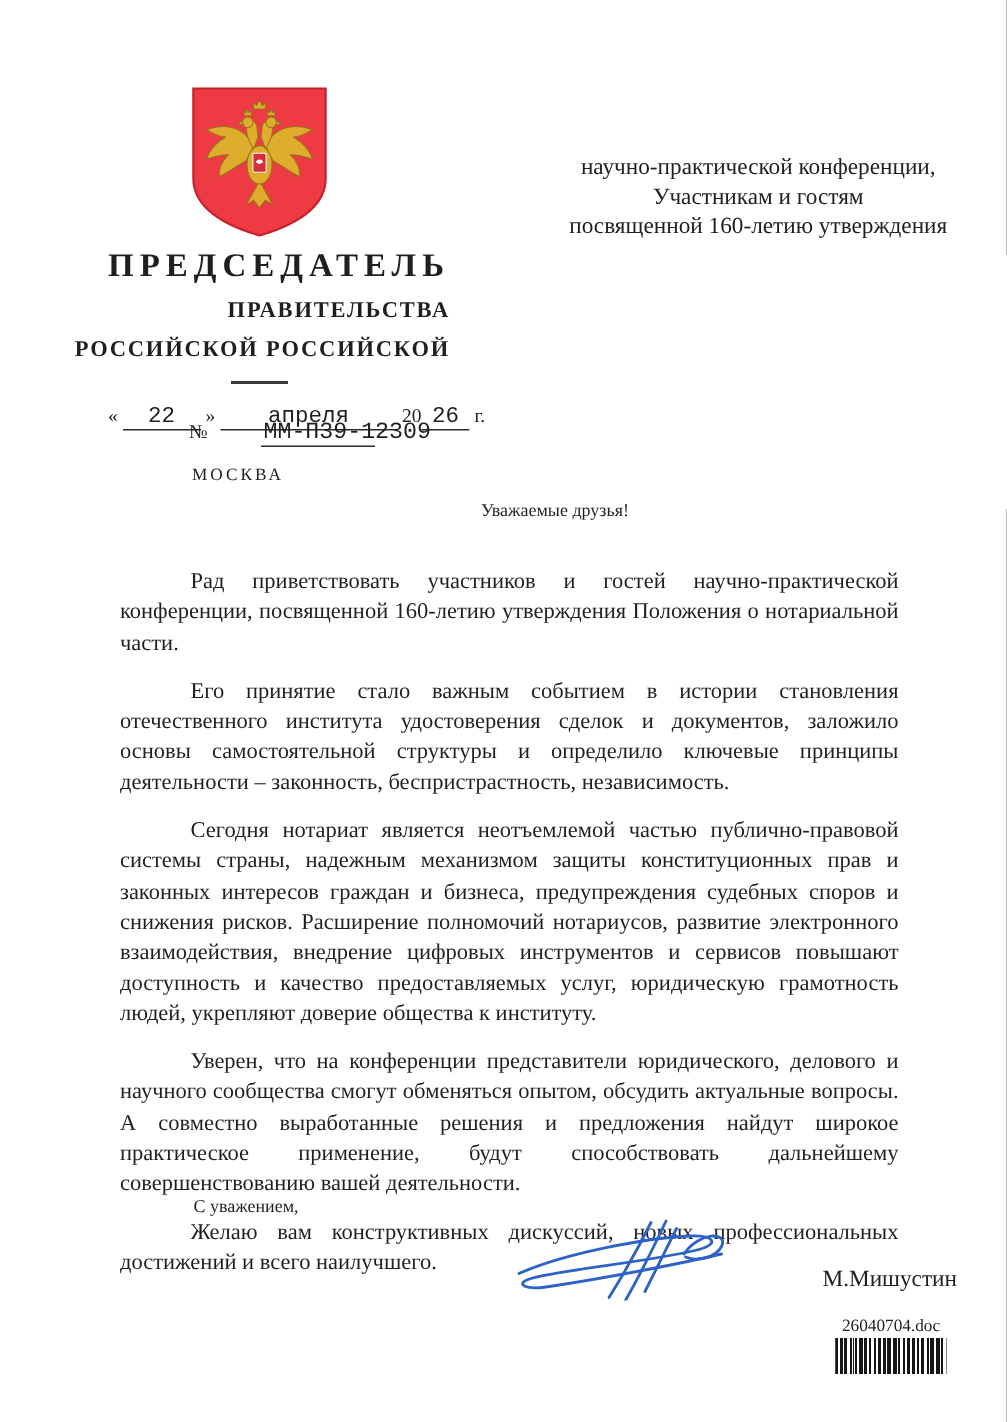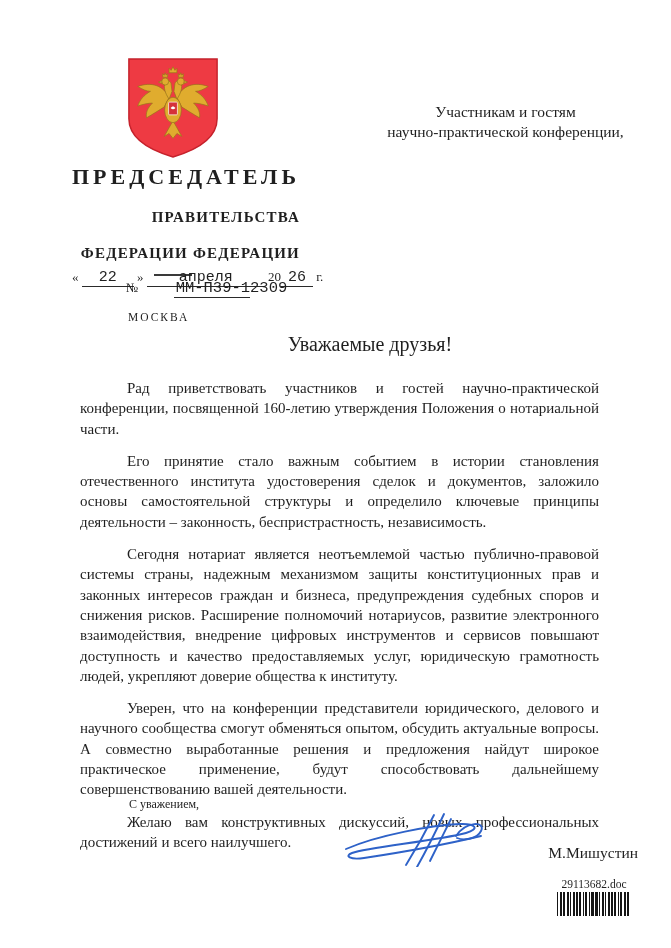--- a/index.html
+++ b/index.html
@@ -6,21 +6,21 @@
   .page {
     position:relative; width:671px; height:948px; margin:0 auto;
     background:#ffffff; overflow:hidden; color:#1f1f1f;
     font-family:"Liberation Serif", serif;
   }
 
   
   .letterhead { position:absolute; left:45px; top:56px; width:255px; text-align:right; }
   .coat { display:block; margin:0 auto 4px auto; }
   .lh-title1 { font-size:22px; font-weight:bold; letter-spacing:4px; margin-top:2px; white-space:nowrap; }
-  .lh-title2 { font-size:15px; font-weight:bold; letter-spacing:1.2px; margin-top:19px; white-space:nowrap; }
+  .lh-title2 { font-size:15px; font-weight:bold; letter-spacing:1.2px; margin-top:9px; white-space:nowrap; }
   .lh-divider { width:38px; border:0; border-top:2px solid #3a3a3a; margin:12px auto 0 auto; }
 
   
   .addressee { position:absolute; left:368px; top:102px; width:275px; text-align:center;
                font-size:15.5px; line-height:19.5px; }
 
   
   .date-line { position:absolute; left:72px; top:250px; font-size:13px; white-space:nowrap; }
   .fill { display:inline-block; border-bottom:1.2px solid #2a2a2a; text-align:center;
           font-family:"Liberation Mono", monospace; font-size:15px; line-height:16px; }
@@ -30,21 +30,21 @@
   .printed { font-size:13px; }
 
   .number-line { position:absolute; left:126px; top:279px; font-size:13px; white-space:nowrap; }
   .number-value { position:relative; font-family:"Liberation Mono", monospace; font-size:15.5px; padding:0 2px;margin-left:32px; }
   .number-value::after { content:""; position:absolute; left:0; bottom:-1px; width:66%;
                          border-bottom:1.2px solid #2a2a2a; }
 
   .city { position:absolute; left:128px; top:311px; font-size:11.5px; letter-spacing:2px; }
 
   
-  .salutation { position:absolute; left:130px; top:333px; width:480px; text-align:center; font-size:20px; }
+  .salutation { position:absolute; left:130px; top:333px; width:480px; text-align:center; font-size:12px; }
   .body-text { position:absolute; left:68px; top:366px; width:543px;
                font-size:15px; line-height:20.3px; text-align:justify; }
   .body-text p { margin:12px; text-indent:47px; }
 
   .closing { position:absolute; left:129px; top:797px; font-size:12px; }
 
   
   .signature { position:absolute; left:338px; top:809px; }
   .signatory { position:absolute; right:33px; top:844px; font-size:15.5px;margin-left:24px; }
 
@@ -78,27 +78,28 @@
         <path d="M61.4,25 L64.8,26.6 L61.4,28 Z"></path>
         <path d="M39.5,21.5 L39.5,18 L41,19.6 L42,17 L43,19.6 L44.5,18 L44.5,21.5 Z"></path>
         <path d="M55.5,21.5 L55.5,18 L57,19.6 L58,17 L59,19.6 L60.5,18 L60.5,21.5 Z"></path>
         <path d="M46,17 L46,12.5 L48,14.6 L50,11 L52,14.6 L54,12.5 L54,17 Z"></path>
       </g>
       <rect x="45.5" y="47" width="9" height="13" rx="1" fill="#d5303a" stroke="#ffffff" stroke-width="0.7"></rect>
       <path d="M47.5,53 C49,50.8 51,50.8 52.5,53 C51,54.6 49,54.6 47.5,53 Z" fill="#ffffff"></path>
     </svg>
     <div class="lh-title1">ПРЕДСЕДАТЕЛЬ</div>
     <div class="lh-title2">ПРАВИТЕЛЬСТВА</div>
-    <div class="lh-title2">ФЕДЕРАЦИИ ФЕДЕРАЦИИ</div>
+    <div class="lh-title2">РОССИЙСКОЙ РОССИЙСКОЙ</div>
     <hr class="lh-divider">
   </div>
 
   <div class="addressee">
+    <div>научно-практической конференции,</div>
     <div>Участникам и гостям</div>
-    <div>научно-практической конференции,</div>
+    <div>посвященной 160-летию утверждения</div>
   </div>
 
   <div class="date-line">
     <span class="printed">«</span>
     <span class="fill fill-day">22</span>
     <span class="printed">»</span>
     <span class="fill fill-month">апреля</span>
     <span class="printed">20</span><span class="fill fill-year">26</span>
     <span class="printed">г.</span>
   </div>
@@ -128,17 +129,17 @@
       <path d="M96,6 C88,22 78,40 68,56"></path>
       <path d="M106,5 C98,22 88,42 79,58"></path>
       <path d="M113,10 C106,24 98,40 92,52"></path>
       <path d="M118,27 C128,12 148,12 143,22 C139,30 126,32 119,29"></path>
     </g>
   </svg>
 
   <div class="signatory">М.Мишустин</div>
 
   <div class="docref">
-    <div class="docref-name">29113682.doc</div>
+    <div class="docref-name">26040704.doc</div>
     <div class="barcode"></div>
   </div>
 
 </div>
 
 </body></html>

